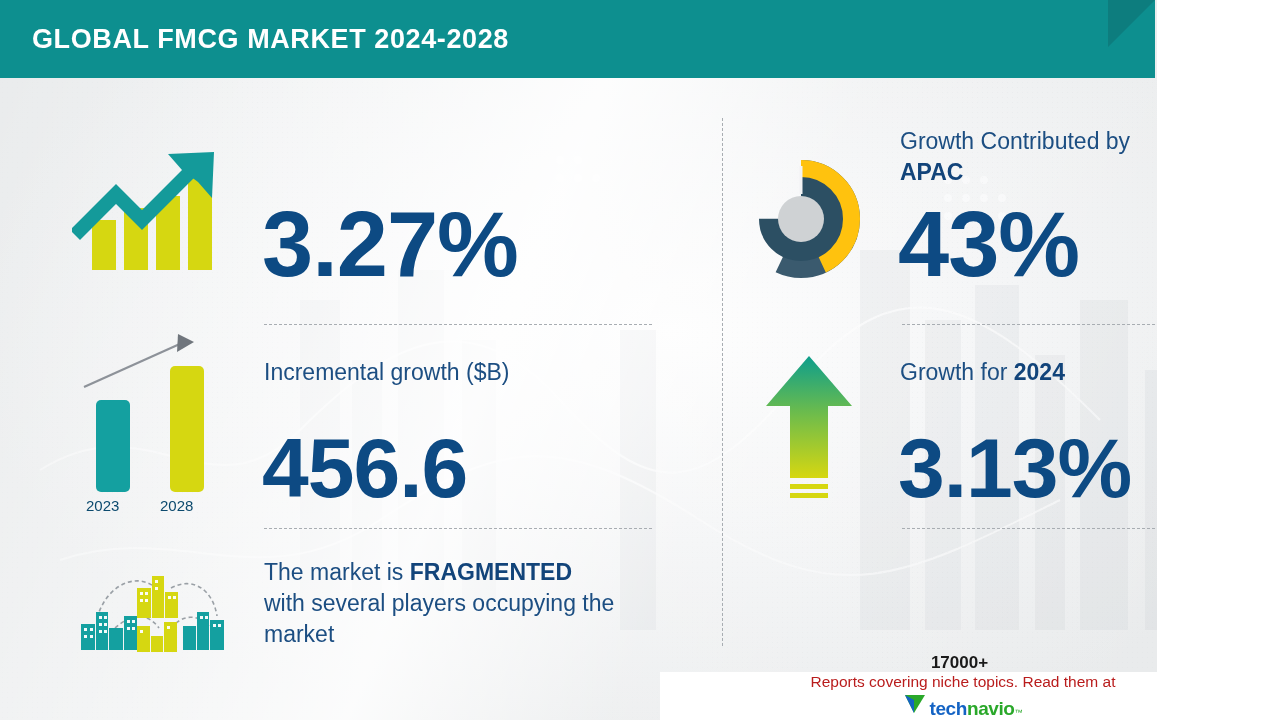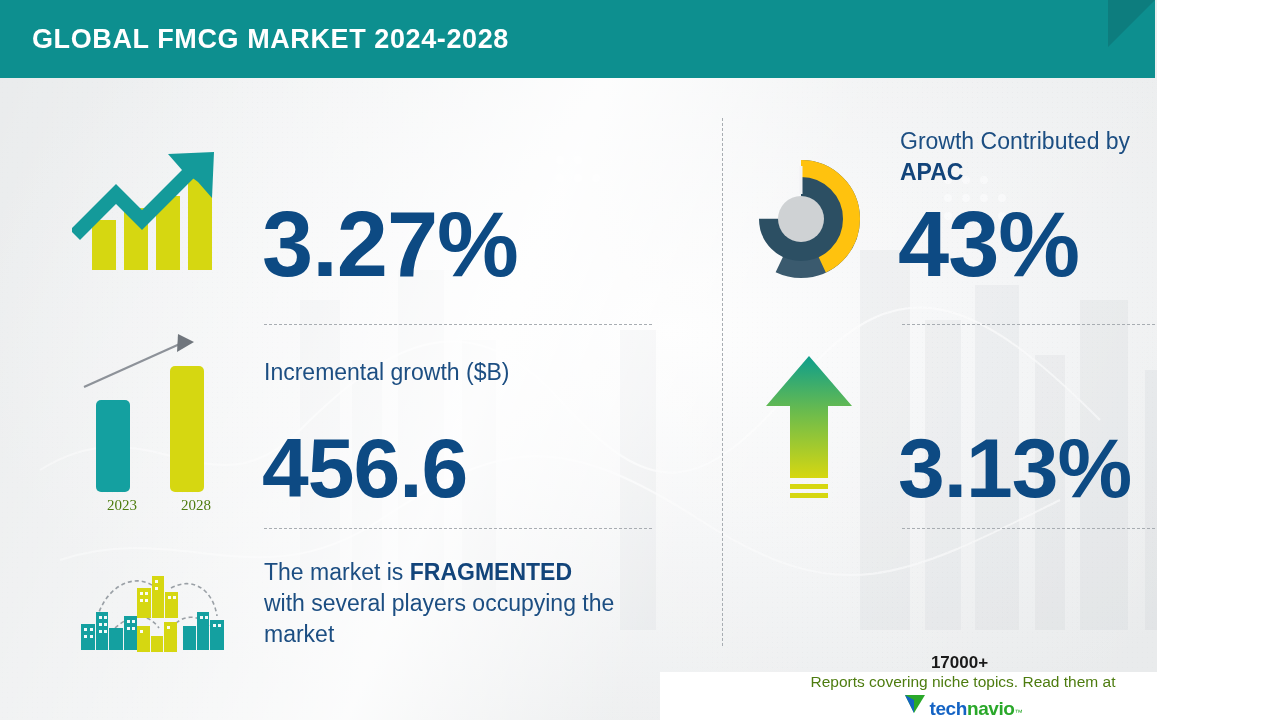--- a/index.html
+++ b/index.html
@@ -107,43 +107,42 @@
   .icon { position: absolute; }
   .ic-growth    { left: 72px;  top: 148px; }
   .ic-bars      { left: 78px;  top: 332px; }
   .ic-city      { left: 75px;  top: 558px; }
   .ic-donut     { left: 740px; top: 158px; }
   .ic-arrow     { left: 762px; top: 352px; }
 
   .bar-label {
     position: absolute;
     font-size: 15px;
-    color: #4d7c0f;
-    font-family: Liberation Serif, serif;
-    margin-left: 21px;
+    color: #0c4a6e;
+    font-family: Liberation Sans, sans-serif;
   }
   
   .footer {
     position: absolute;
     left: 660px; top: 672px;
     width: 620px; height: 48px;
     background: #ffffff;
     display: flex;
     align-items: center;
     justify-content: flex-end;
     padding-right: 14px;
     box-sizing: border-box;
     flex-direction: column;
   }
   .footer-count {
     font-size: 17px; font-weight: bold; color: #1a1a1a;
     margin-right: 7px;
   }
   .footer-text {
-    font-size: 15.5px; color: #4d7c0f;
+    font-size: 15.5px; color: #b91c1c;
   }
   .logo-wrap { display: flex; align-items: baseline; }
   .logo-text { font-size: 19px; font-weight: bold; letter-spacing: -0.4px; }
   .logo-tech { color: #1463c4; }
   .logo-navio { color: #2aa82a; }
   .logo-tm { font-size: 8px; color: #2aa82a; vertical-align: super; }
 </style>
 </head>
 <body>
 
@@ -325,20 +324,23 @@
         <stop offset="0%" stop-color="#0d9e8c"></stop>
         <stop offset="45%" stop-color="#69bb4e"></stop>
         <stop offset="100%" stop-color="#d6d711"></stop>
       </linearGradient>
     </defs>
     <path d="M47 4 L90 54 L66 54 L66 126 L28 126 L28 54 L4 54 Z" fill="url(#arrowGrad)"></path>
     <rect x="28" y="132" width="38" height="5" fill="#d6d711"></rect>
     <rect x="28" y="141" width="38" height="5" fill="#d6d711"></rect>
   </svg>
 
+  <div class="lead t-2024">
+    <span>Growth for </span><b>2024</b>
+  </div>
   <div class="bignum n-2024">3.13%</div>
 
   <div class="footer">
     <span class="footer-count">17000+</span>
     <span class="footer-text">Reports covering niche topics. Read them at</span>
     <span class="logo-wrap">
       <svg width="24" height="24" viewBox="0 0 24 24" style="margin-right:2px;">
         <path d="M2 4 L22 4 L11 22 Z" fill="#2aa82a"></path>
         <path d="M2 4 L11 22 L11 9 Z" fill="#1463c4"></path>
       </svg>

